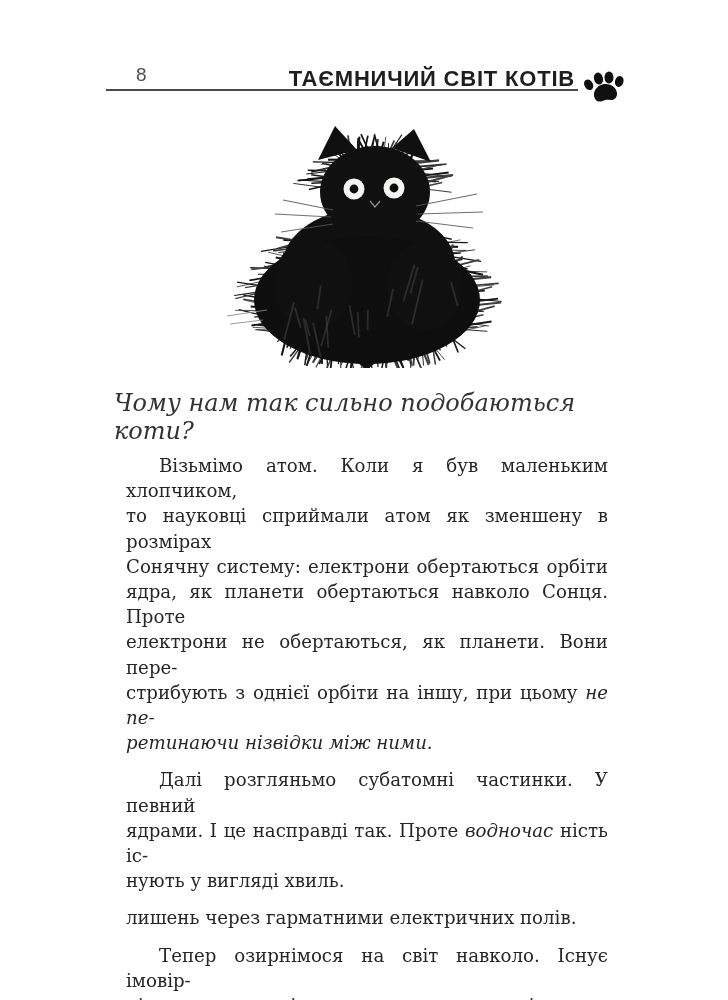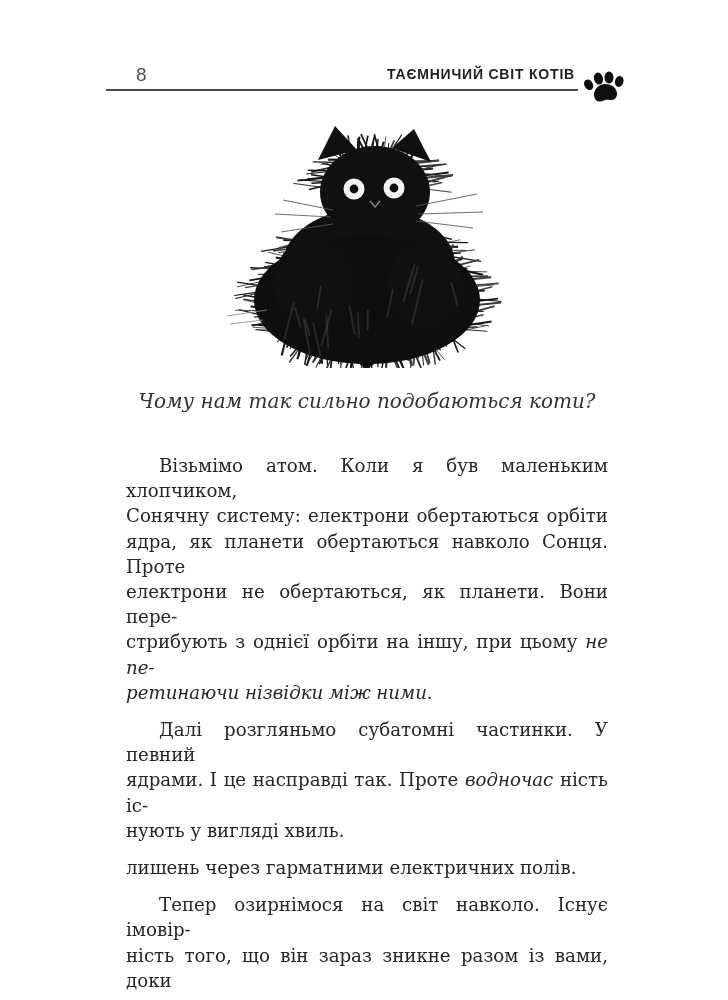--- a/index.html
+++ b/index.html
@@ -9,33 +9,33 @@
   }
   
   .page-number {
     position:absolute; left:136px; top:64px;
     font-family:"Liberation Sans", sans-serif;
     font-size:19px; color:#4f4f4f;
   }
   .header-title {
     position:absolute; right:153px; top:66px;
     font-family:"Liberation Sans", sans-serif;
-    font-size:14px; font-weight:700; letter-spacing:0.8px; color:#1e1e1e;
+    font-size:22px; font-weight:700; letter-spacing:0.8px; color:#1e1e1e;
     white-space:nowrap;
   }
   .header-rule {
     position:absolute; left:106px; top:89px; width:472px; height:2px;
     background:#4a4a4a;
   }
   .paw { position:absolute; left:580px; top:70px; width:48px; height:34px; }
   
   .cat { position:absolute; left:217px; top:114px; width:300px; height:254px; }
   .fig-caption {
     position:absolute; left:114px; top:389px; width:506px;
-    text-align:center; font-style:italic; font-size:20px; color:#333333;
+    font-style:italic; font-size:24px; color:#333333;
   }
   
   .body-text {
     position:absolute; left:114px; top:441px; width:506px;
     font-size:18.2px; line-height:25.2px; color:#262626;
   }
   .para { margin:12px; }
   .tline { text-align:justify; text-align-last:justify; }
   .tline.noj { text-align:left; text-align-last:left; }
   .tline.ind { text-indent:33px; }
@@ -335,20 +335,21 @@
       <circle cx="177" cy="74" r="4.4" fill="#0b0b0b"></circle>
       <path d="M153,87 l5,6 l5,-6" stroke="#8f8f8f" stroke-width="1.2" fill="none"></path>
     </g>
   </svg>
 
   <div class="fig-caption">Чому нам так сильно подобаються коти?</div>
 
   <div class="body-text" id="body-text">
       <div class="para">
         <div class="tline ind"><span>Візьмімо атом. Коли я був маленьким хлопчиком,</span></div>
+        <div class="tline"><span>то науковці сприймали атом як зменшену в розмірах</span></div>
         <div class="tline"><span>Сонячну систему: електрони обертаються орбіти</span></div>
         <div class="tline"><span>ядра, як планети обертаються навколо Сонця. Проте</span></div>
         <div class="tline"><span>електрони не обертаються, як планети. Вони пере-</span></div>
         <div class="tline"><span>стрибують з однієї орбіти на іншу, при цьому </span><span class="it">не пе-</span></div>
         <div class="tline noj"><span class="it">ретинаючи нізвідки між ними.</span></div>
       </div>
       <div class="para">
         <div class="tline ind"><span>Далі розгляньмо субатомні частинки. У певний</span></div>
         <div class="tline"><span>ядрами. І це насправді так. Проте </span><span class="it">водночас</span><span> ність іс-</span></div>
         <div class="tline noj"><span>нують у вигляді хвиль.</span></div>

